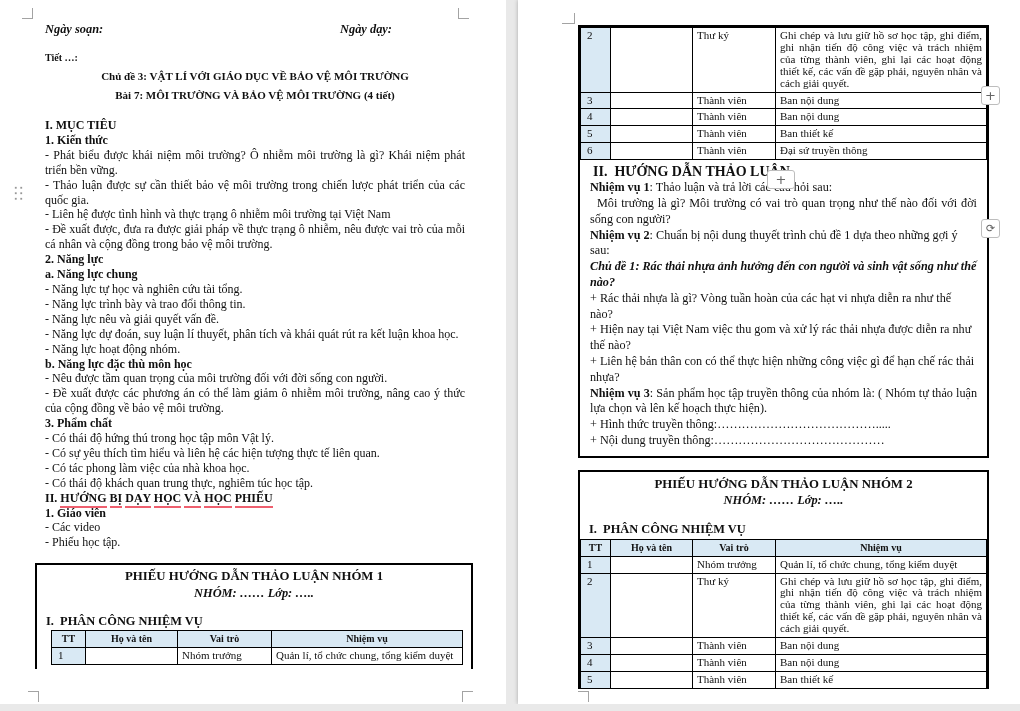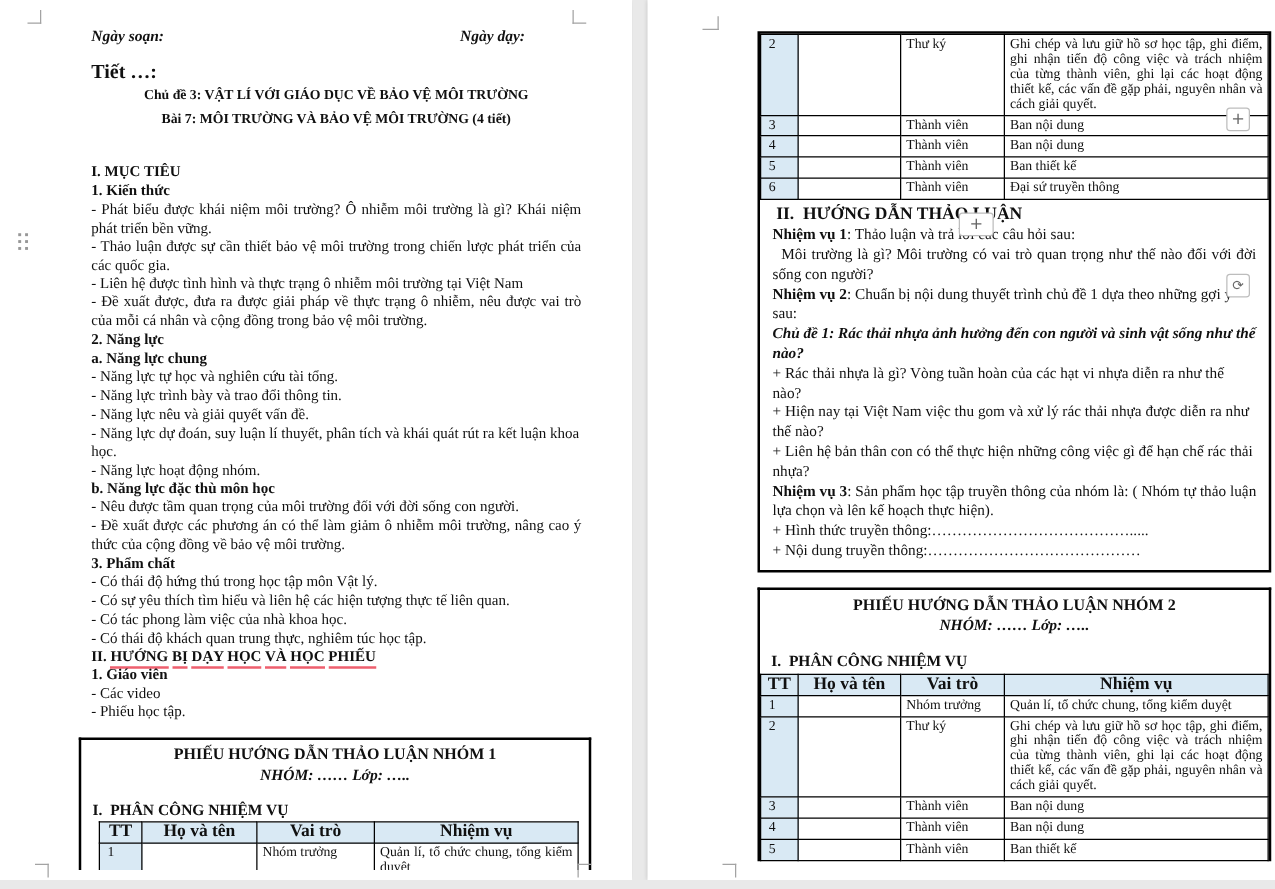--- a/index.html
+++ b/index.html
@@ -1,50 +1,50 @@
 <!DOCTYPE html>
 <html><head>
 <meta charset="utf-8">
 <style>
   * { margin:0; padding:0; box-sizing:border-box; }
   html,body { width:1020px; height:711px; overflow:hidden; }
   body { background:#e9e9e9; font-family:"Liberation Serif","DejaVu Serif",serif; color:#101010; }
   .canvas { position:relative; width:1020px; height:711px; overflow:hidden; background:#e9e9e9; }
-  .page { position:absolute; top:0; height:704px; background:#fff; overflow:hidden; box-shadow:0 0 4px rgba(0,0,0,.28);padding-left:28px; }
+  .page { position:absolute; top:0; height:704px; background:#fff; overflow:hidden; box-shadow:0 0 4px rgba(0,0,0,.28); }
   .page-left  { left:0;   width:506px; }
   .page-right { left:518px; width:502px; }
   .gap-strip   { position:absolute; left:506px; top:0; width:12px; height:711px; background:#e9e9e9; }
   .bottom-strip{ position:absolute; left:0; top:704px; width:1020px; height:7px; background:#e9e9e9; }
 
   
   .b  { font-weight:bold; }
   .bi { font-weight:bold; font-style:italic; }
   .j  { text-align:justify; }
 
   
   .lp { padding:22px 41px 0 45px; }
   .doc-dates { position:relative; height:15px; font-size:12.4px; }
   .doc-dates .ngay-day { position:absolute; left:295px; top:0; }
-  .tiet  { margin-top:13px; font-size:16px; line-height:15px; }
+  .tiet  { margin-top:13px; font-size:10px; line-height:15px; }
   .title { font-size:11px; font-weight:bold; text-align:center; line-height:18.5px; }
   .t1 { margin-top:2px; }
   .bl { font-size:12px; line-height:14.9px; }
-  .sec-start { margin-top:26px; }
+  .sec-start { margin-top:14px; }
   .u-red span { border-bottom:2.5px solid #ee5f6e; padding-bottom:1px; }
 
   
   .phieu-box { border:2px solid #000; }
   .pb-left { margin:13px -8px 0 -10px; height:106px; overflow:hidden; border-bottom:0; padding-top:3px; }
   .phieu-title { font-size:12.8px; font-weight:bold; text-align:center; line-height:16.5px; }
   .phieu-sub   { font-size:12.4px; font-weight:bold; font-style:italic; text-align:center; line-height:16.5px; }
   .assign-h { font-weight:bold; font-size:12.4px; line-height:16px; padding-left:9px; margin-top:12px; white-space:pre-wrap; }
 
   table { border-collapse:collapse; width:100%; table-layout:fixed; }
   th,td { border:1px solid #000; font-size:11px; line-height:11.9px; padding:2px 4px; vertical-align:top; }
-  th { background:#d9e9f4; text-align:center; font-weight:bold; font-size:14px; }
+  th { background:#d9e9f4; text-align:center; font-weight:bold; font-size:10px; }
   td.tt { background:#d9e9f4; padding-left:6px; }
   td.duty { text-align:justify; }
   .lp-table { margin:1px 8px 0 14px; width:auto; }
   .lp-table table { width:100%; }
 
   
   .rp { padding:25px 0 0 60px; }
   .rp-inner { width:411px; }
   .cont-box { border:2px solid #000; }
   .disc { padding:3px 10px 7px 10px; }

